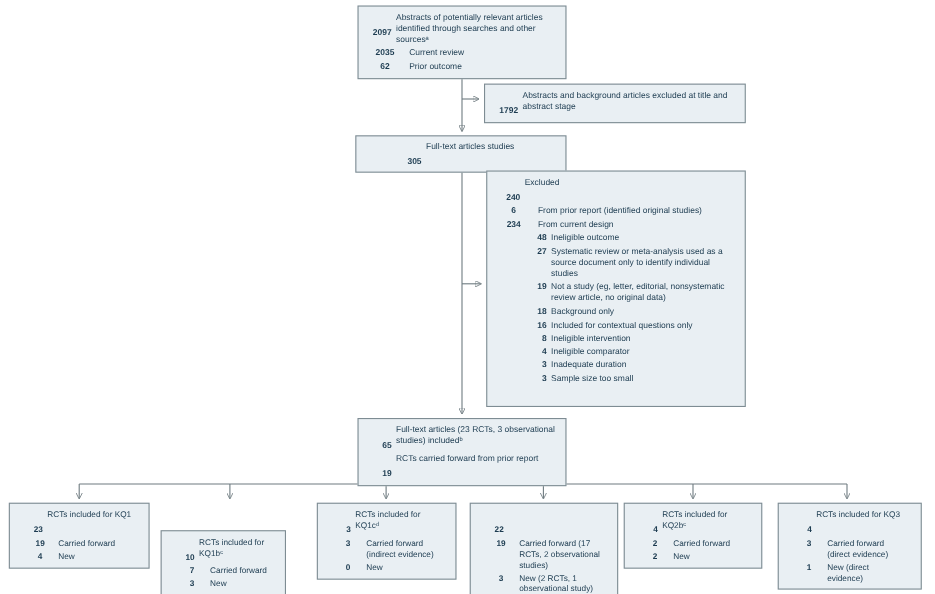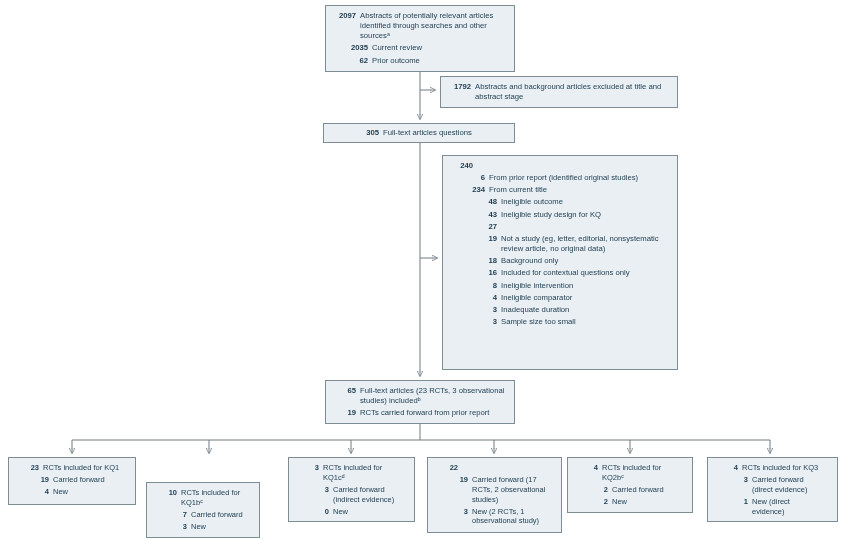--- a/index.html
+++ b/index.html
@@ -10,22 +10,22 @@
   }
   .connectors{position:absolute;left:0;top:0;width:850px;height:540px;pointer-events:none;}
   .connectors path{stroke:#6e7b80;stroke-width:1;fill:none;}
   .box{
     position:absolute;box-sizing:border-box;
     background:#e9eff3;border:1px solid #7e8c93;
     padding:4px 6px;
   }
   .line{display:flex;align-items:flex-start;padding:1px 0;line-height:1.32;}
   .num{font-weight:bold;text-align:right;flex:0 0 auto;margin-right:4px;white-space:pre;}
-  .lvl0 .num{width:24px;}
-  .lvl1 .num{width:36px;}
+  .lvl0 .num{width:24px;margin-top:14px;}
+  .lvl1 .num{width:36px;text-align:center;}
   .lvl2 .num{width:48px;}
   .txt{flex:1 1 auto;}
   .box.center .line{justify-content:center;}
   .box.center .num{width:auto;}
   .box.center .txt{flex:0 0 auto;}
   .box.small{font-size:7.5px;padding:4px 15px;}
   .box.small .lvl0 .num{width:15px;}
   .box.small .lvl1 .num{width:25px;}
 </style>
 </head>
@@ -71,46 +71,44 @@
   <div class="box" style="left:440px;top:76px;width:238px;min-height:30px">
       <div class="line lvl0">
         <span class="num">1792</span>
         <span class="txt">Abstracts and background articles excluded at title and abstract stage</span>
       </div>
     </div>
 
   <div class="box center" style="left:323px;top:123px;width:192px;min-height:19px;padding:3px 6px">
       <div class="line lvl0">
         <span class="num">305</span>
-        <span class="txt">Full-text articles questions</span>
+        <span class="txt">Full-text articles studies</span>
       </div>
     </div>
 
   <div class="box" style="left:442px;top:155px;width:236px;min-height:215px">
       <div class="line lvl0">
         <span class="num">240</span>
+        <span class="txt">Excluded</span>
       </div>
       <div class="line lvl1">
         <span class="num">6</span>
         <span class="txt">From prior report (identified original studies)</span>
       </div>
       <div class="line lvl1">
         <span class="num">234</span>
-        <span class="txt">From current title</span>
+        <span class="txt">From current design</span>
       </div>
       <div class="line lvl2">
         <span class="num">48</span>
         <span class="txt">Ineligible outcome</span>
       </div>
       <div class="line lvl2">
-        <span class="num">43</span>
-        <span class="txt">Ineligible study design for KQ</span>
-      </div>
-      <div class="line lvl2">
         <span class="num">27</span>
+        <span class="txt">Systematic review or meta-analysis used as a source document only to identify individual studies</span>
       </div>
       <div class="line lvl2">
         <span class="num">19</span>
         <span class="txt">Not a study (eg, letter, editorial, nonsystematic review article, no original data)</span>
       </div>
       <div class="line lvl2">
         <span class="num">18</span>
         <span class="txt">Background only</span>
       </div>
       <div class="line lvl2">

